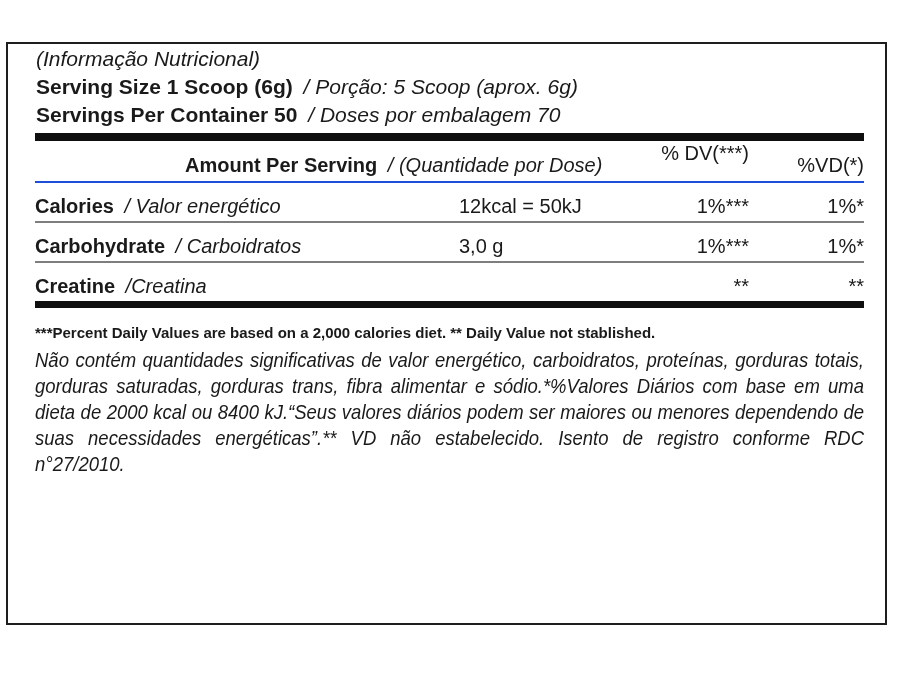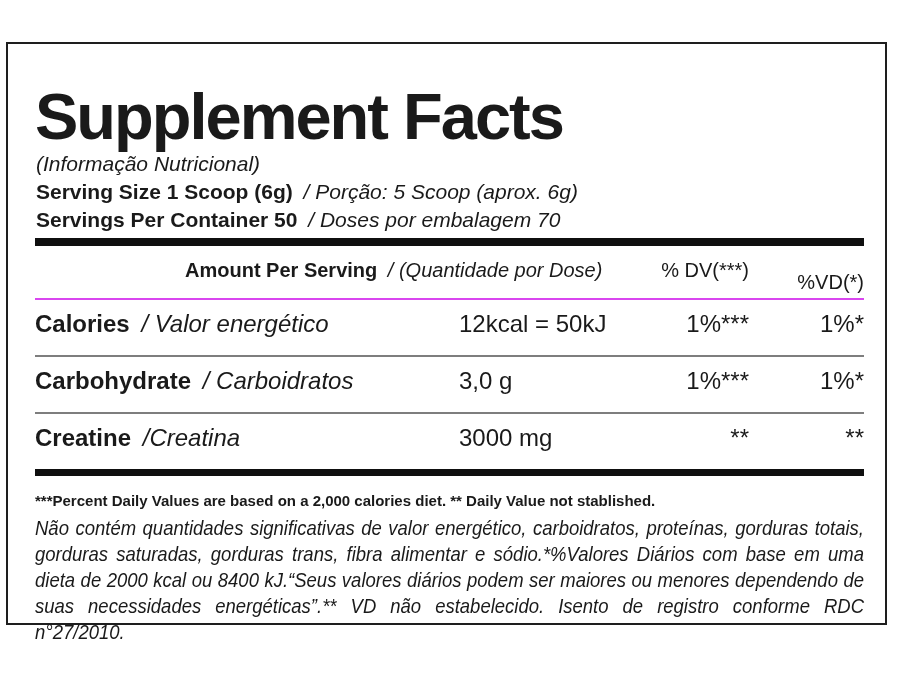--- a/index.html
+++ b/index.html
@@ -54,33 +54,33 @@
     height: 8px;
     background: #0f0f0f;
     margin-top: 5px;
   }
   .bar2 {
     height: 7px;
     margin-top: 0;
   }
   .thead {
     position: relative;
-    padding: 13px 0 16px 150px;
-    border-bottom: 2px solid #d946ef;
+    padding: 13px 0 4px 150px;
+    border-bottom: 2px solid #1d4ed8;
     font-size: 20px;
     line-height: 23px;
   }
   .thead .hdv { position: absolute; right: 115px; bottom: 16px; text-align: center; }
   .thead .hvd { position: absolute; right: 0; bottom: 4px; }
   .row {
     display: flex;
     align-items: baseline;
-    padding: 12px 0 20px 0;
+    padding: 12px 0 3px 0;
     border-bottom: 2px solid #7e7e7e;
-    font-size: 24px;
+    font-size: 20px;
     line-height: 23px;
   }
   .row.last { border-bottom: none; }
   .cell-name { flex: 1; font-weight: bold; }
   .cell-amt { width: 150px; }
   .cell-dv  { width: 140px; text-align: right; }
   .cell-vd  { width: 115px; text-align: right; }
   .fn-b {
     margin: 10px 0 0 0;
     font-size: 15px;
@@ -98,21 +98,20 @@
     transform: scaleX(0.881);
     transform-origin: 0 0;
   }
 </style>
 </head>
 <body>
 
 <div class="box">
   <div class="inner">
 
-    <h1 class="title">Supplement Facts</h1>
 
     <p class="sub it">(Informação Nutricional)</p>
 
     <p class="sub">
       <span class="bd">Serving Size 1 Scoop (6g)</span>
       <span class="pt">/ Porção: 5 Scoop (aprox. 6g)</span>
     </p>
 
     <p class="sub">
       <span class="bd">Servings Per Container 50</span>
@@ -146,21 +145,20 @@
       <span class="cell-amt">3,0 g</span>
       <span class="cell-dv">1%***</span>
       <span class="cell-vd">1%*</span>
     </div>
 
     <div class="row last">
       <span class="cell-name">
         <span>Creatine</span>
         <span class="pt">/Creatina</span>
       </span>
-      <span class="cell-amt">3000 mg</span>
       <span class="cell-dv">**</span>
       <span class="cell-vd">**</span>
     </div>
 
     <div class="bar bar2"></div>
 
     <p class="fn-b">***Percent Daily Values are based on a 2,000 calories diet. ** Daily Value not stablished.</p>
 
     <p class="fn-i">Não contém quantidades significativas de valor energético, carboidratos, proteínas, gorduras totais, gorduras saturadas, gorduras trans, fibra alimentar e sódio.*%Valores Diários com base em uma dieta de 2000 kcal ou 8400 kJ.“Seus valores diários podem ser maiores ou menores dependendo de suas necessidades energéticas”.** VD não estabelecido. Isento de registro conforme RDC n°27/2010.</p>
 

